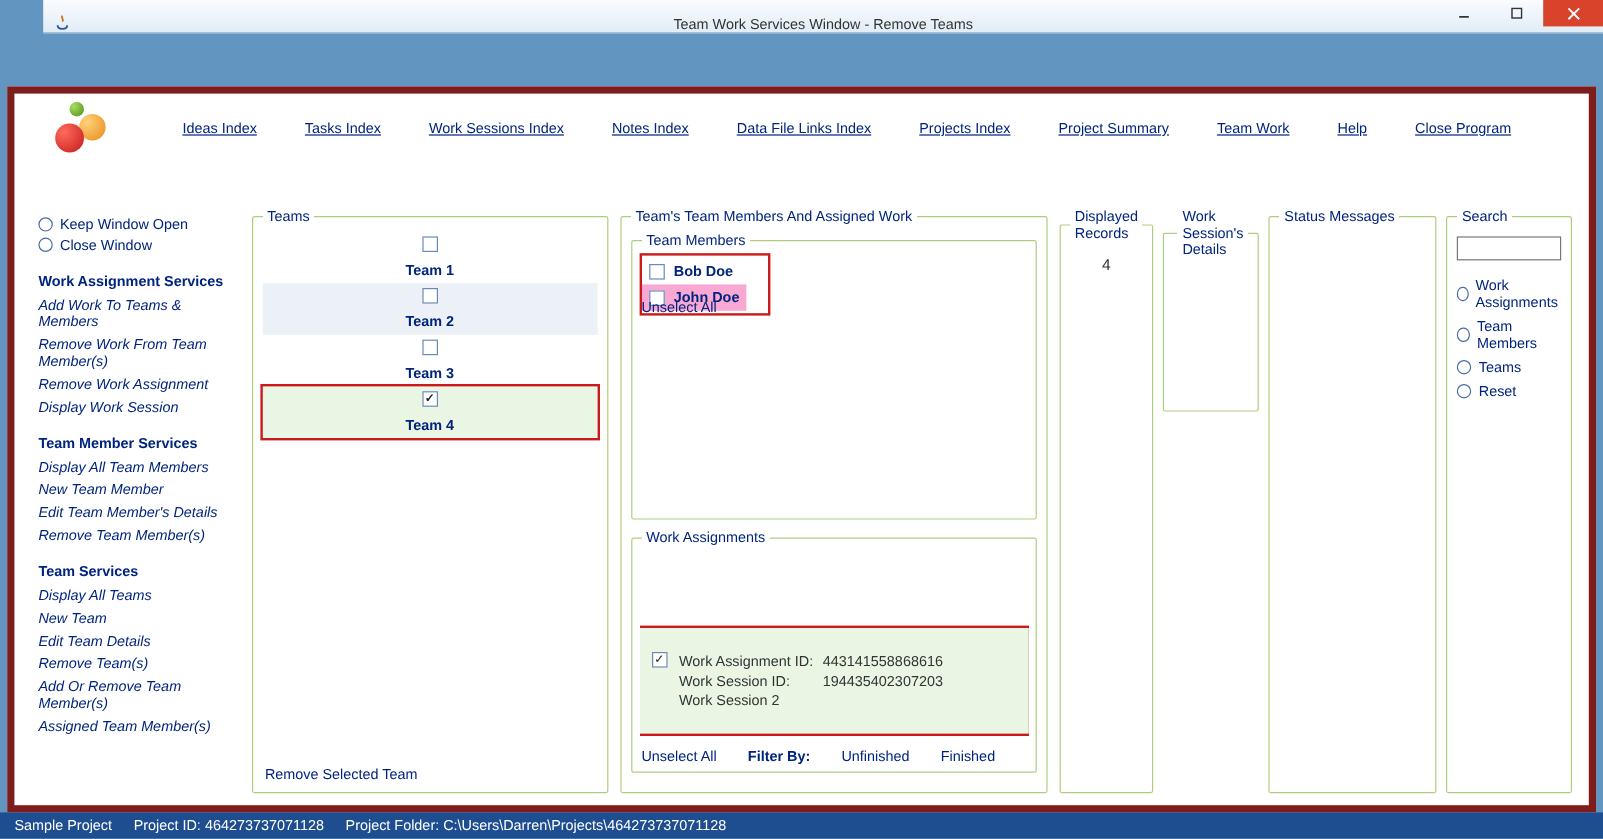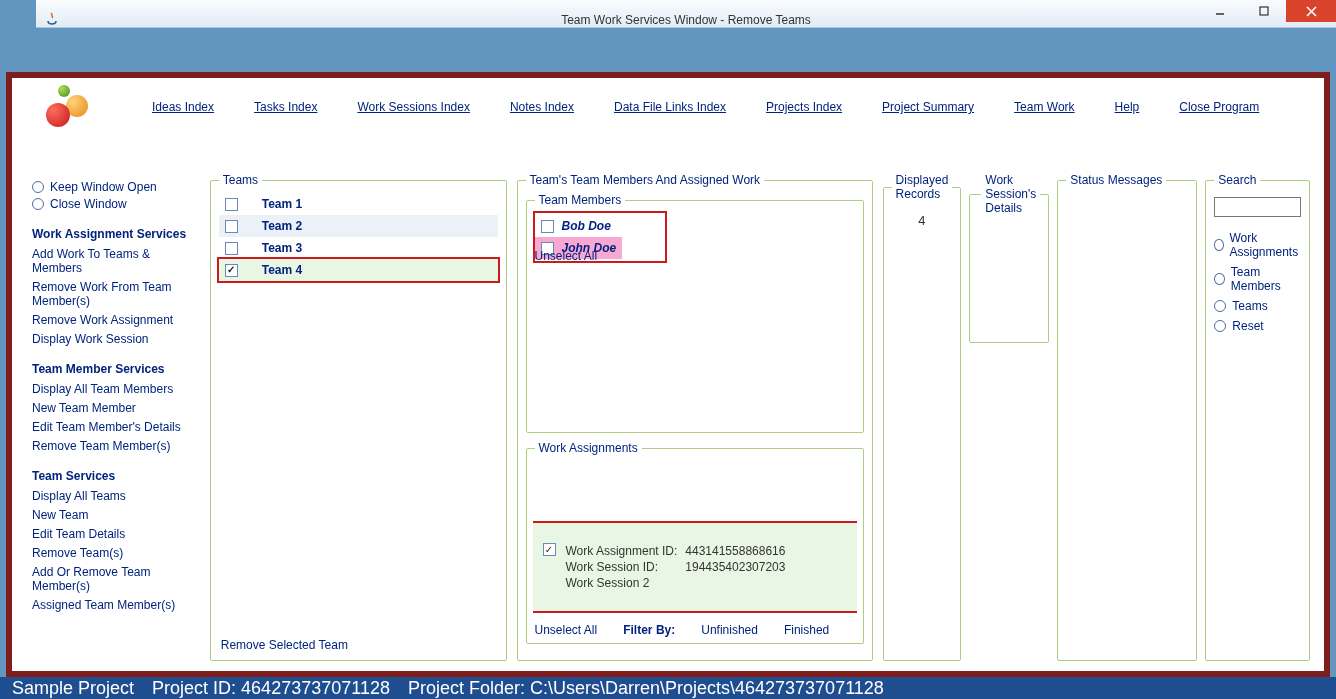--- a/index.html
+++ b/index.html
@@ -25,30 +25,30 @@
   .logo .red { width:24px; height:24px; background:radial-gradient(circle at 30% 30%, #ff6b5b, #c41a1a); left:4px; top:18px; }
   .logo .orange { width:22px; height:22px; background:radial-gradient(circle at 30% 30%, #ffd27a, #e8891a); left:24px; top:10px; }
   .logo .green { width:12px; height:12px; background:radial-gradient(circle at 30% 30%, #a7e05a, #4e8a1c); left:16px; top:0; }
   .menuitem { color:#00247d; text-decoration:underline; margin:0 20px; white-space:nowrap; cursor:pointer; }
 
   
   .cols { position:absolute; top:95px; left:14px; right:14px; bottom:10px; display:flex; gap:10px; }
   .sidebar { width:230px; padding:4px 6px 0 6px; }
   .radio-row { display:flex; align-items:center; gap:6px; margin:3px 0; cursor:pointer; }
   .radio { width:12px; height:12px; border:1px solid #4b6fa4; border-radius:50%; display:inline-block; }
-  .sidebar a { display:block; color:#00247d; text-decoration:none; margin:5px 0; cursor:pointer; }
+  .sidebar a { display:block; color:#00247d; text-decoration:none; margin:5px 0; cursor:pointer;font-style:italic; }
   .sidebar .section-hdr { color:#00247d; font-weight:bold; margin-top:16px; margin-bottom:6px; }
   .sidebar .radio-label { color:#00247d; }
 
   fieldset { border:1px solid #aece7f; border-radius:2px; padding:6px 8px 8px 8px; margin:0; }
   legend { color:#00247d; padding:0 4px; font-size:12px; }
 
   .teams-col { width:400px; display:flex; flex-direction:column; }
   .teams-col fieldset { flex:1; position:relative; }
-  .team-row { display:flex; align-items:center; gap:24px; padding:4px 6px; }
+  .team-row { display:flex; align-items:center; gap:8px; padding:4px 6px;flex-direction:column; }
   .team-row:nth-child(even) { background:#ecf1f8; }
   .team-row.selected { background:#e9f6e4; outline:2px solid #ca1a1a; outline-offset:0; }
   .chk { width:13px; height:13px; border:1px solid #6a8ab6; display:inline-flex; align-items:center; justify-content:center; background:#fff; cursor:pointer; }
   .chk.checked::after { content:"✓"; font-size:10px; line-height:1; color:#222; }
   .team-row span { color:#00247d; font-weight:bold; }
   .bottom-link { position:absolute; bottom:8px; left:10px; color:#00247d; cursor:pointer; }
 
   .mid-col { width:480px; display:flex; flex-direction:column; }
   .mid-col > fieldset.outer { flex:1; display:flex; flex-direction:column; position:relative; }
   fieldset.inner { margin-bottom:8px; }
@@ -72,21 +72,21 @@
   .right-col { flex:1; display:flex; gap:8px; }
   .disp-records { text-align:center; padding:6px 0 2px 0; color:#333; font-size:13px; }
   .details-box { height:170px; position:relative;padding-left:11px; }
   .details-scroll { position:absolute; top:14px; left:6px; right:6px; bottom:6px; overflow-y:scroll; overflow-x:hidden; }
   .status-box { flex:0 0 140px; }
   .search-input { width:100%; height:20px; border:1px solid #777; margin:4px 0 8px 0; padding:2px 4px; }
   .search-opts .radio-row { margin:6px 0; }
   .search-opts .radio-label { color:#00247d; }
 
   
-  .statusbar { position:absolute; left:0; right:0; bottom:0; height:22px; background:#1e4e90; color:#fff; display:flex; align-items:center; padding:0 12px; gap:18px; font-size:18px; }
+  .statusbar { position:absolute; left:0; right:0; bottom:0; height:22px; background:#1e4e90; color:#fff; display:flex; align-items:center; padding:0 12px; gap:18px; font-size:12px; }
 
   
   .wa-scroll::-webkit-scrollbar, .details-scroll::-webkit-scrollbar { width:16px; }
   .wa-scroll::-webkit-scrollbar-track, .details-scroll::-webkit-scrollbar-track { background:#efefef; }
   .wa-scroll::-webkit-scrollbar-thumb, .details-scroll::-webkit-scrollbar-thumb { background:#c8d4e6; border:1px solid #9ab; }
 </style>
 </head>
 <body>
 
 <div class="titlebar">
@@ -194,21 +194,21 @@
         <span class="bottom-link">Remove Selected Team</span>
       </fieldset>
     </div>
 
     <div class="mid-col">
       <fieldset class="outer">
         <legend>Team's Team Members And Assigned Work</legend>
 
         <fieldset class="inner members-box">
           <legend>Team Members</legend>
-          <div class="members-list red-outline" style="display:inline-block; padding-right:43px;font-style:italic;" id="members-list"><div class="mem-row">
+          <div class="members-list red-outline" style="display:inline-block; padding-right:18px;" id="members-list"><div class="mem-row">
                 <span class="chk"></span>
                 <span>Bob Doe</span>
               </div><div class="mem-row" style="background: #f9a8d4;">
                 <span class="chk"></span>
                 <span>John Doe</span>
               </div></div>
           <span class="members-bottom">Unselect All</span>
         </fieldset>
 
         <fieldset class="inner wa-box" style="flex:1;">

